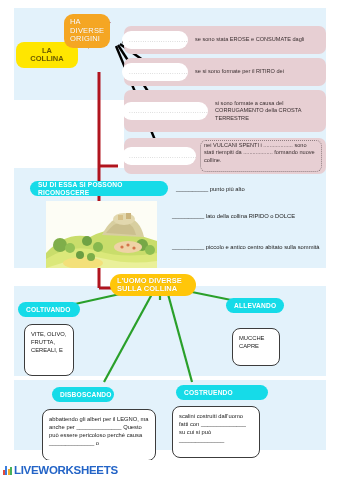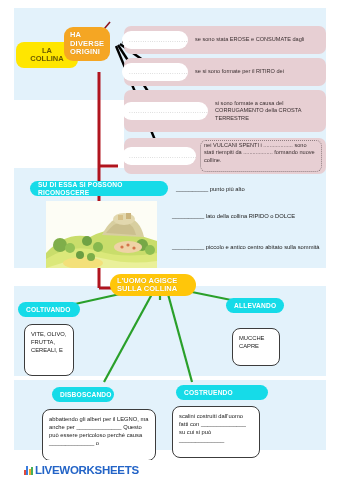--- a/index.html
+++ b/index.html
@@ -20,22 +20,22 @@
 
   
   svg.links{position:absolute;left:0;top:0;width:340px;height:480px;overflow:visible;}
 
   
   .node{position:absolute;box-sizing:border-box;display:flex;align-items:center;}
   .node span{display:block;}
 
   .pill-orange{
     background:#f5a623;border-radius:9px;color:#ffffff;
-    font-weight:bold;font-size:7.5px;line-height:8.5px;letter-spacing:.2px;
-    padding:4px 6px;text-shadow:0 0 1px rgba(0,0,0,.15);margin-top:13px;
+    font-weight:normal;font-size:7.5px;line-height:8.5px;letter-spacing:.2px;
+    padding:4px 6px;text-shadow:0 0 1px rgba(0,0,0,.15);
   }
   .pill-yellow{
     background:#ffe600;border-radius:8px;color:#6b5a00;
     font-weight:bold;font-size:7.5px;line-height:8.5px;
     padding:4px 24px;text-align:center;justify-content:center;
   }
   .pill-yellow2{
     background:#ffc60a;border-radius:11px;color:#ffffff;
     font-weight:bold;font-size:7.5px;line-height:8.5px;
     padding:4px 7px;text-shadow:0 0 1px rgba(0,0,0,.2);
@@ -82,21 +82,21 @@
     position:absolute;font-size:5.8px;line-height:8.4px;color:#1a1a1a;
   }
 
   
   .illus{position:absolute;overflow:hidden;border:0;}
   .illus svg{display:block;}
 
   
   .footer{
     position:absolute;left:0;bottom:0;width:300px;height:20px;
-    background:#ffffff;display:flex;align-items:center;margin-left:21px;
+    background:#ffffff;display:flex;align-items:center;
   }
   .lw-logo{
     width:9px;height:9px;margin-left:3px;margin-right:2px;position:relative;flex:none;
   }
   .lw-logo i{position:absolute;bottom:0;width:2px;display:block;}
   .lw-text{
     font-weight:bold;font-size:11.5px;letter-spacing:-.3px;color:#2364c7;
   }
 </style>
 </head>
@@ -194,21 +194,21 @@
       <rect x="72" y="14" width="5" height="5" fill="#d6c189"></rect>
       <rect x="80" y="12" width="5" height="6" fill="#cbb47c"></rect>
     </svg>
   </div>
 
   <div class="rtext" style="left:176px;top:185px;width:150px;">__________  punto più alto</div>
   <div class="rtext" style="left:172px;top:212px;width:150px;">__________  lato della collina RIPIDO o DOLCE</div>
   <div class="rtext" style="left:172px;top:243px;width:155px;">__________  piccolo  e antico centro abitato sulla sommità</div>
 
   <div class="node pill-yellow2" style="left:110px;top:274px;width:86px;height:22px;">
-    <span>L'UOMO AGISCE SULLA COLLINA</span>
+    <span>L'UOMO DIVERSE SULLA COLLINA</span>
   </div>
 
   <div class="node pill-cyan-l" style="left:18px;top:302px;width:62px;height:15px;">
     <span>COLTIVANDO</span>
   </div>
   <div class="obox" style="left:24px;top:324px;width:50px;height:52px;">
     <span>VITE, OLIVO, FRUTTA, CEREALI, E</span>
   </div>
 
   <div class="node pill-cyan-l" style="left:226px;top:298px;width:58px;height:15px;">

